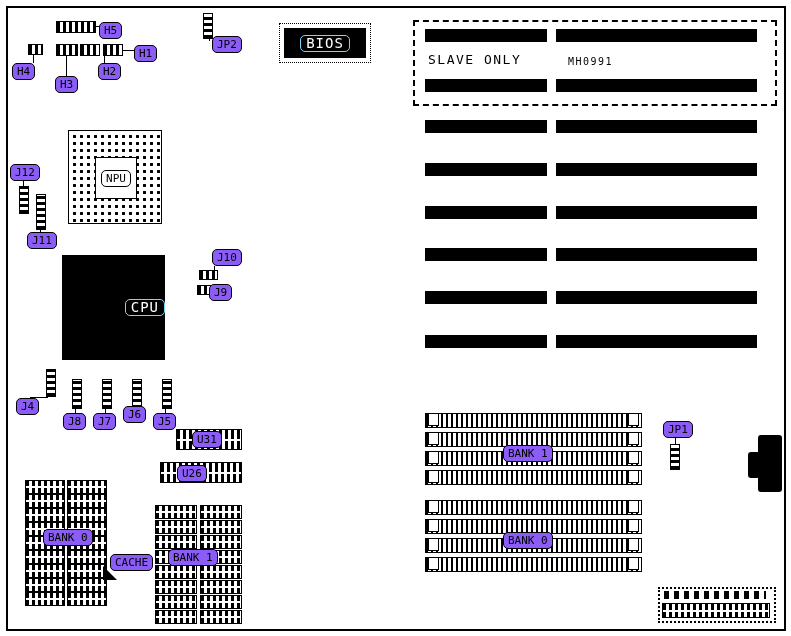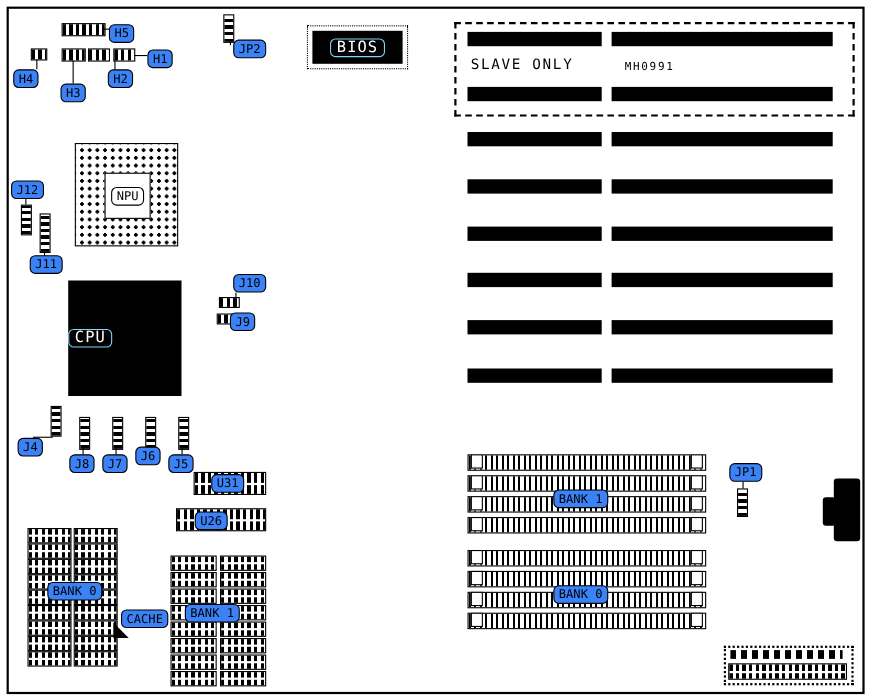--- a/index.html
+++ b/index.html
@@ -1,19 +1,19 @@
 <!DOCTYPE html>
 <html><head>
 <meta charset="utf-8">
 <style>
   html,body{margin:0;padding:0;}
   body{position:relative;width:791px;height:636px;background:#fff;overflow:hidden;
        font-family:"DejaVu Sans Mono","Liberation Mono",monospace;color:#000;}
   .frame{position:absolute;left:6px;top:6px;width:776px;height:621px;border:2px solid #000;}
-  .lbl{position:absolute;z-index:6;border:1px solid #000;border-radius:5px;background:#3b82f6;
+  .lbl{position:absolute;z-index:6;border:1px solid #000;border-radius:5px;background:#8b5cf6;
        font-size:11px;line-height:13px;padding:1px 4px;white-space:nowrap;}
   .tag{border:1px solid #000;border-radius:5px;background:#fff;font-size:11px;line-height:13px;
        padding:1px 4px;white-space:nowrap;}
   .tag-inv{border:1px solid #7dd3fc;border-radius:5px;background:transparent;color:#fff;
        font-size:14px;line-height:13px;padding:1px 5px;white-space:nowrap;letter-spacing:1px;}
   .hjump{position:absolute;border:1px solid #000;
        background:repeating-linear-gradient(90deg,#000 0 3px,#fff 3px 6px);}
   .vjump{position:absolute;border:1px solid #000;
        background:repeating-linear-gradient(0deg,#000 0 3px,#fff 3px 6px);}
   .chip{position:absolute;border:1px solid #000;
@@ -24,21 +24,21 @@
   .simm{position:absolute;width:215px;height:13px;border:1px solid #000;
        background:repeating-linear-gradient(90deg,#000 0 2px,#fff 2px 5px);}
   .simm::before,.simm::after{content:"";position:absolute;top:-1px;width:9px;height:11px;
        border:1px solid #000;background:#fff;}
   .simm::before{left:2px;} .simm::after{right:2px;}
   .pga{position:absolute;border:1px solid #000;
        background-image:radial-gradient(circle,#000 1.4px,transparent 1.6px);
        background-size:7px 7px;background-position:2px 2px;}
   .pga-core{position:absolute;border:1px solid #000;background:#fff;
        display:flex;align-items:center;justify-content:center;}
-  .cpu{position:absolute;background:#000;display:flex;align-items:center;justify-content:flex-start;}
+  .cpu{position:absolute;background:#000;display:flex;align-items:center;justify-content:flex-end;}
   .bios{position:absolute;background:#000;outline:1px dotted #000;outline-offset:4px;
        display:flex;align-items:center;justify-content:center;}
   .slavebox{position:absolute;border:2px dashed #000;}
   .slave-text{position:absolute;font-size:13px;letter-spacing:1.5px;z-index:3;}
   .partno{position:absolute;font-size:10px;letter-spacing:1.5px;z-index:3;text-align:center;}
   .ln{position:absolute;background:#000;z-index:4;}
   .tri{position:absolute;width:0;height:0;border-bottom:14px solid #000;border-right:14px solid transparent;}
   .kbd{position:absolute;background:#000;border-radius:3px;}
   .pwrbox{position:absolute;border:2px dotted #000;}
   .pins{position:absolute;background:repeating-linear-gradient(90deg,#000 0 5px,transparent 5px 10px);}

